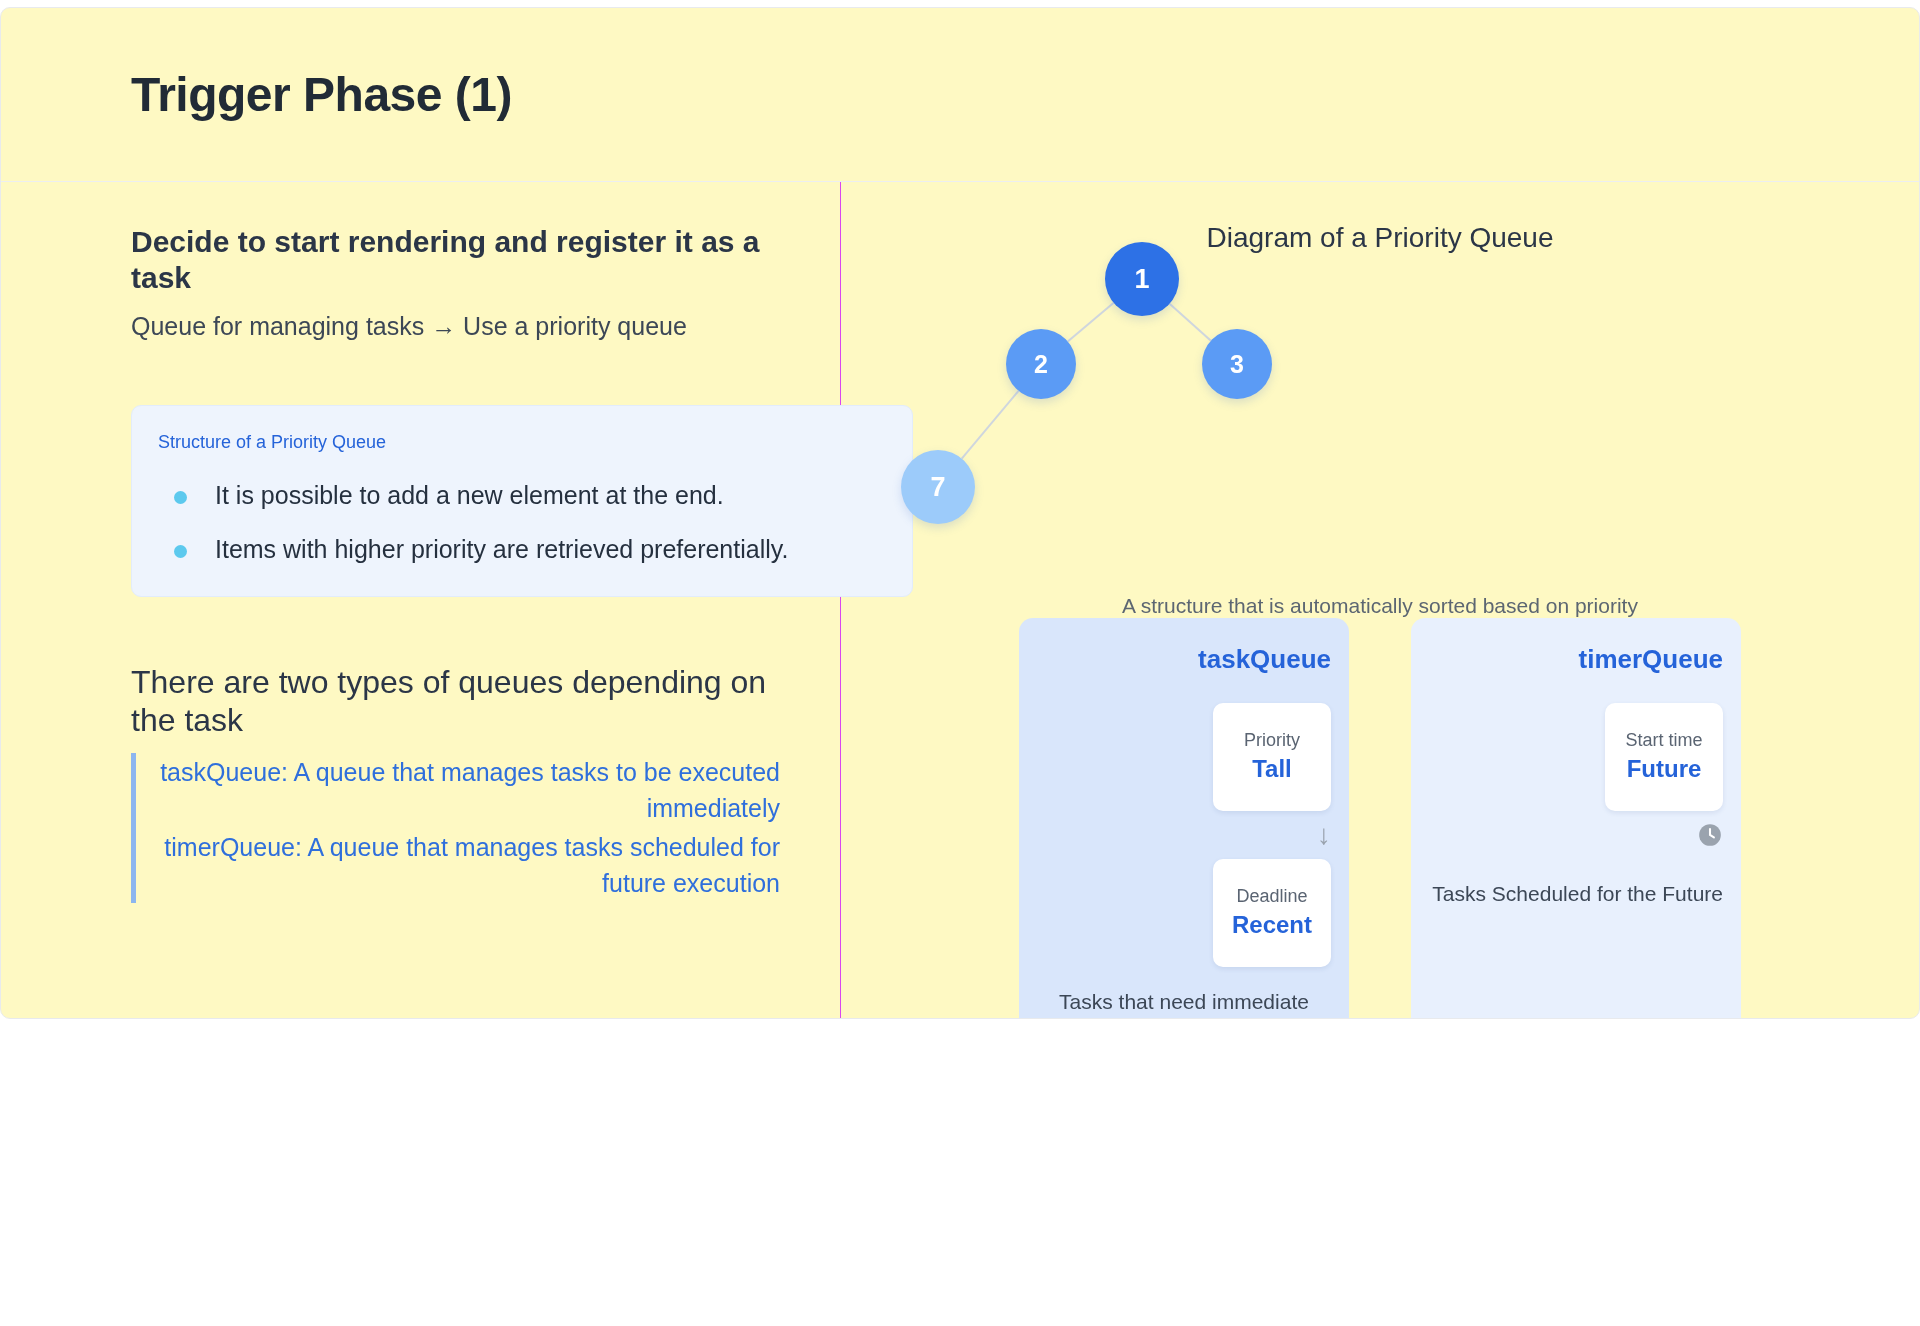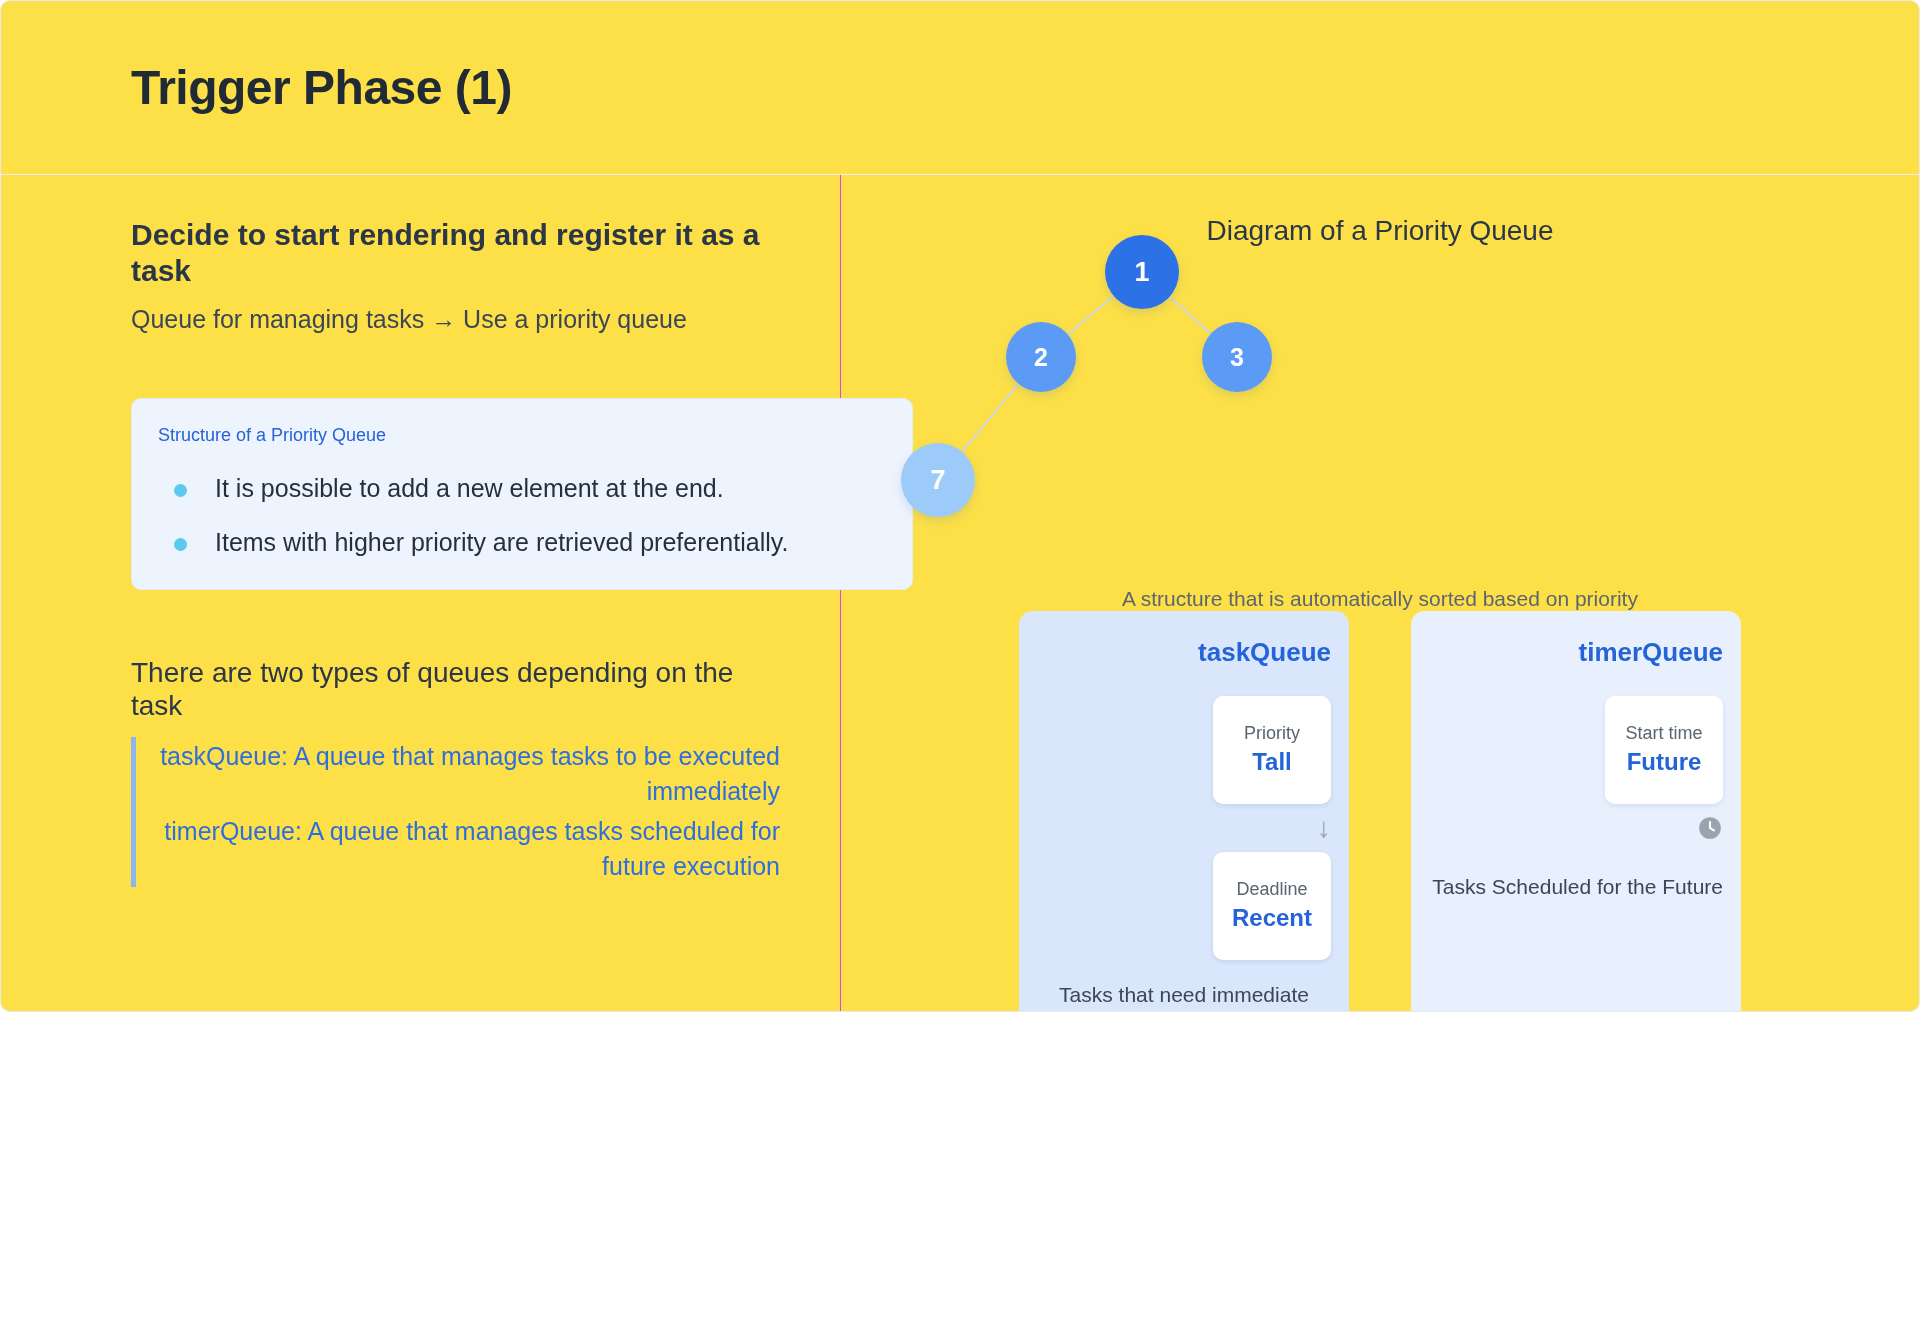--- a/index.html
+++ b/index.html
@@ -8,24 +8,25 @@
     height: 1326px;
     background: #ffffff;
     font-family: "Liberation Sans", sans-serif;
     -webkit-font-smoothing: antialiased;
   }
 
   .slide {
     position: relative;
     width: 1920px;
     height: 1012px;
-    background: #fde047;
+    background: #fef9c3;
     border: 1px solid #e8eaed;
     border-radius: 10px;
     overflow: hidden;
+    margin-top: 7px;
   }
 
   
   .header {
     height: 174px;
     border-bottom: 1px solid #eceef1;
     display: flex;
     align-items: center;
     padding-left: 130px;
   }
@@ -98,21 +99,21 @@
     flex: 0 0 auto;
   }
   .bullet-text {
     font-size: 25px;
     color: #25303f;
     line-height: 1.3;
   }
 
   .types-title {
     margin-top: 66px;
-    font-size: 28px;
+    font-size: 32px;
     color: #2b3647;
     line-height: 1.2;
   }
 
   .quote-list { margin-top: 14px; text-align: right; }
   .quote-item {
     border-left: 5px solid #8cb6ef;
     padding: 2px 0 2px 24px;
     margin-bottom: 0px;
   }

